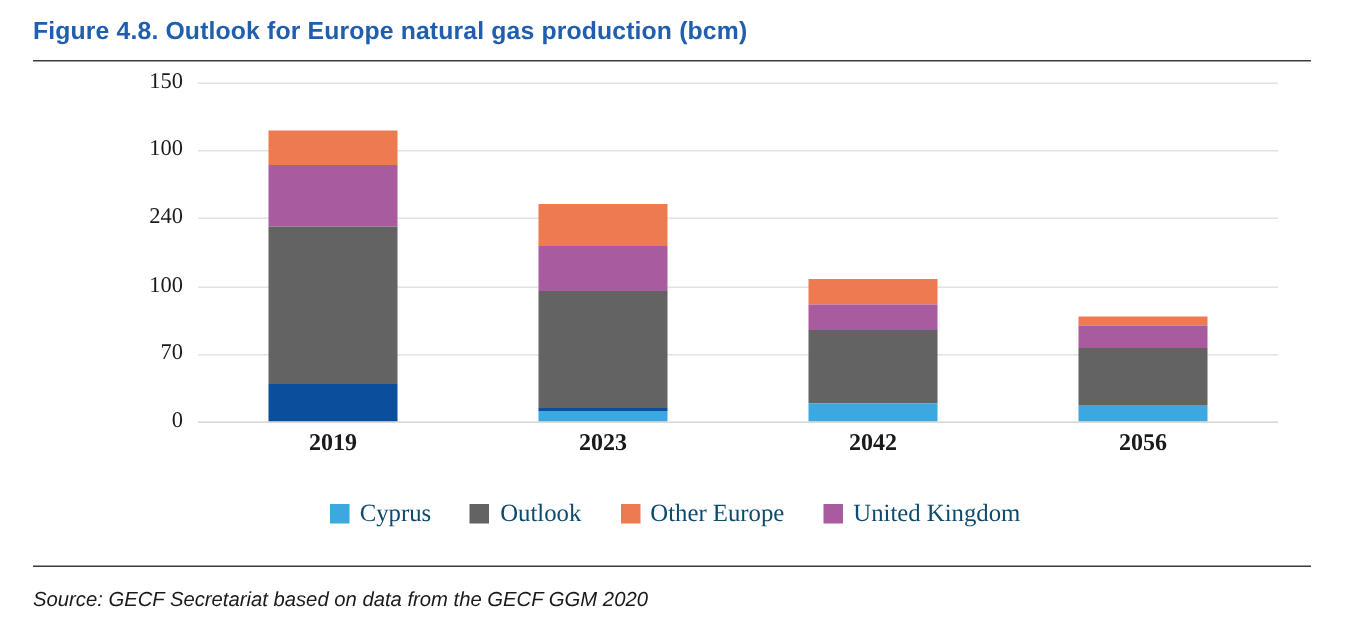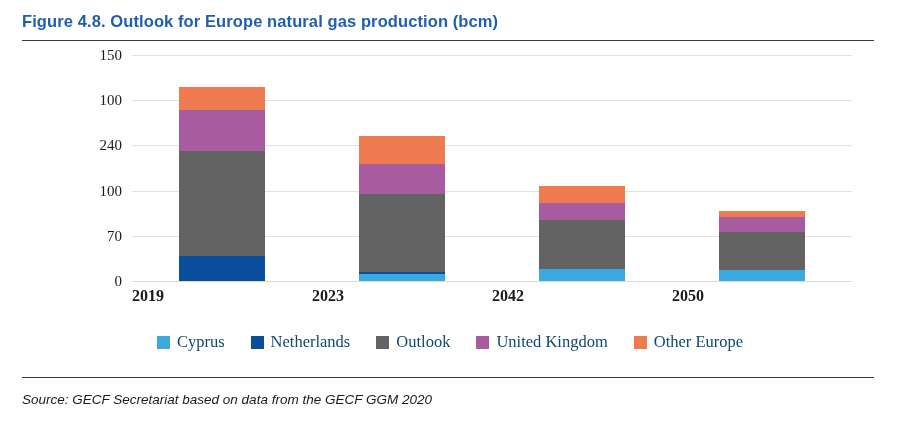--- a/index.html
+++ b/index.html
@@ -119,20 +119,21 @@
 
   .x-labels {
     position: absolute;
     left: 132px;
     top: 232px;
     width: 720px;
     display: flex;
   }
   .x-label {
     flex: 1 1 0;
+    text-align: center;
     font-size: 16px;
     color: #1a1a1a;
     font-family: "Liberation Serif", serif;
     font-weight: 600;
   }
 
   
   .legend {
     position: absolute;
     left: 0;
@@ -240,43 +241,39 @@
             <div class="seg" title="United Kingdom: 17 bcm" style="height: 15.368px; background: rgb(168, 91, 158);"></div>
             <div class="seg" title="Other Europe: 7 bcm" style="height: 6.328px; background: rgb(237, 123, 79);"></div>
           </div>
         </div>
       </div>
     <div class="x-axis-line"></div>
     <div class="x-labels" id="x-labels">
         <div class="x-label">2019</div>
         <div class="x-label">2023</div>
         <div class="x-label">2042</div>
-        <div class="x-label">2050</div>
+        <div class="x-label">2056</div>
       </div>
   </div>
 
   <div class="legend" id="legend">
       <div class="legend-item">
         <span class="legend-swatch" style="background: rgb(59, 169, 223);"></span>
         <span class="legend-label">Cyprus</span>
       </div>
       <div class="legend-item">
-        <span class="legend-swatch" style="background: rgb(11, 79, 156);"></span>
-        <span class="legend-label">Netherlands</span>
-      </div>
-      <div class="legend-item">
         <span class="legend-swatch" style="background: rgb(99, 99, 99);"></span>
         <span class="legend-label">Outlook</span>
       </div>
       <div class="legend-item">
+        <span class="legend-swatch" style="background: rgb(237, 123, 79);"></span>
+        <span class="legend-label">Other Europe</span>
+      </div>
+      <div class="legend-item">
         <span class="legend-swatch" style="background: rgb(168, 91, 158);"></span>
         <span class="legend-label">United Kingdom</span>
       </div>
-      <div class="legend-item">
-        <span class="legend-swatch" style="background: rgb(237, 123, 79);"></span>
-        <span class="legend-label">Other Europe</span>
-      </div>
     </div>
 
   <div class="source-rule"></div>
   <div class="source-note">Source: GECF Secretariat based on data from the GECF GGM 2020</div>
 
 </div>
 
 </body></html>

